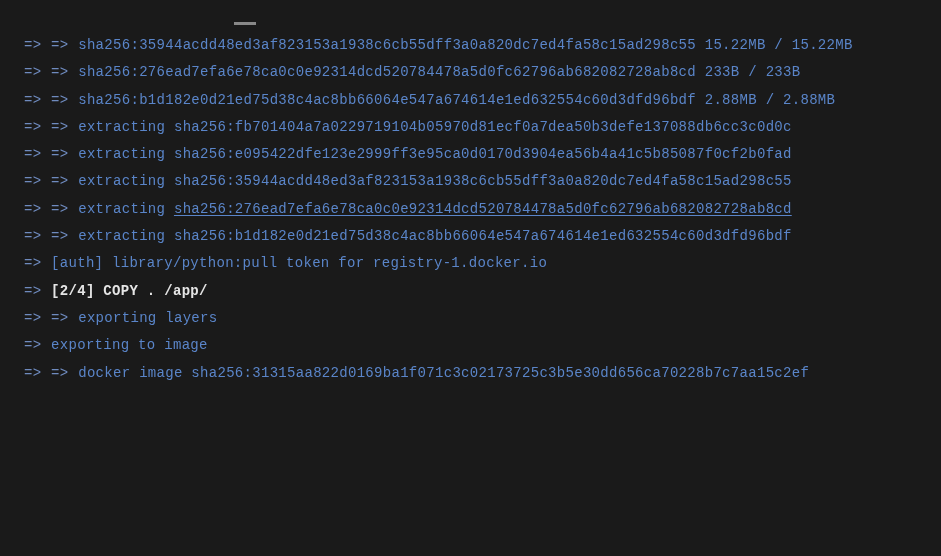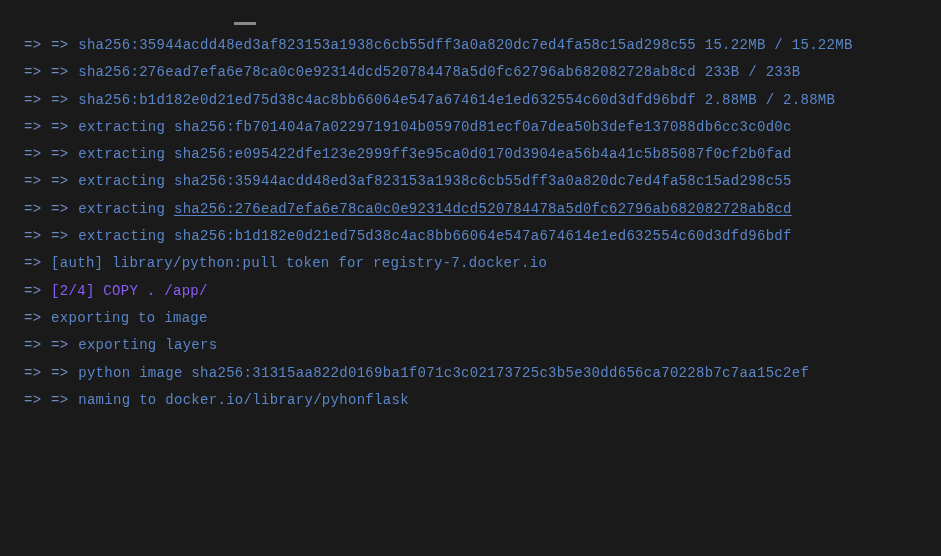--- a/index.html
+++ b/index.html
@@ -31,21 +31,22 @@
     }
     .line {
       display: block;
       white-space: nowrap;
     }
     .arrow {
       color: #6f8bbf;
       padding-right: 1px;
     }
     .gray {
-      color: #8b5cf6;
+      color: #e5e5e5;
+      font-weight: bold;
     }
     .blue {
       color: #5a85c9;
     }
     .underlined {
       text-decoration: underline;
       text-decoration-color: #5a85c9;
       text-underline-offset: 2px;
     }
   </style>
@@ -56,19 +57,18 @@
 
 <div class="terminal" id="terminal">
     <span class="line"><span class="arrow">=&gt; </span><span class="arrow">=&gt; </span><span class="blue">sha256:35944acdd48ed3af823153a1938c6cb55dff3a0a820dc7ed4fa58c15ad298c55 15.22MB / 15.22MB</span></span>
     <span class="line"><span class="arrow">=&gt; </span><span class="arrow">=&gt; </span><span class="blue">sha256:276ead7efa6e78ca0c0e92314dcd520784478a5d0fc62796ab682082728ab8cd 233B / 233B</span></span>
     <span class="line"><span class="arrow">=&gt; </span><span class="arrow">=&gt; </span><span class="blue">sha256:b1d182e0d21ed75d38c4ac8bb66064e547a674614e1ed632554c60d3dfd96bdf 2.88MB / 2.88MB</span></span>
     <span class="line"><span class="arrow">=&gt; </span><span class="arrow">=&gt; </span><span class="blue">extracting sha256:fb701404a7a0229719104b05970d81ecf0a7dea50b3defe137088db6cc3c0d0c</span></span>
     <span class="line"><span class="arrow">=&gt; </span><span class="arrow">=&gt; </span><span class="blue">extracting sha256:e095422dfe123e2999ff3e95ca0d0170d3904ea56b4a41c5b85087f0cf2b0fad</span></span>
     <span class="line"><span class="arrow">=&gt; </span><span class="arrow">=&gt; </span><span class="blue">extracting sha256:35944acdd48ed3af823153a1938c6cb55dff3a0a820dc7ed4fa58c15ad298c55</span></span>
     <span class="line"><span class="arrow">=&gt; </span><span class="arrow">=&gt; </span><span class="blue">extracting </span><span class="blue underlined">sha256:276ead7efa6e78ca0c0e92314dcd520784478a5d0fc62796ab682082728ab8cd</span></span>
     <span class="line"><span class="arrow">=&gt; </span><span class="arrow">=&gt; </span><span class="blue">extracting sha256:b1d182e0d21ed75d38c4ac8bb66064e547a674614e1ed632554c60d3dfd96bdf</span></span>
-    <span class="line"><span class="arrow">=&gt; </span><span class="blue">[auth] library/python:pull token for registry-7.docker.io</span></span>
+    <span class="line"><span class="arrow">=&gt; </span><span class="blue">[auth] library/python:pull token for registry-1.docker.io</span></span>
     <span class="line"><span class="arrow">=&gt; </span><span class="gray">[2/4] COPY . /app/</span></span>
+    <span class="line"><span class="arrow">=&gt; </span><span class="arrow">=&gt; </span><span class="blue">exporting layers</span></span>
     <span class="line"><span class="arrow">=&gt; </span><span class="blue">exporting to image</span></span>
-    <span class="line"><span class="arrow">=&gt; </span><span class="arrow">=&gt; </span><span class="blue">exporting layers</span></span>
-    <span class="line"><span class="arrow">=&gt; </span><span class="arrow">=&gt; </span><span class="blue">python image sha256:31315aa822d0169ba1f071c3c02173725c3b5e30dd656ca70228b7c7aa15c2ef</span></span>
-    <span class="line"><span class="arrow">=&gt; </span><span class="arrow">=&gt; </span><span class="blue">naming to docker.io/library/pyhonflask</span></span>
+    <span class="line"><span class="arrow">=&gt; </span><span class="arrow">=&gt; </span><span class="blue">docker image sha256:31315aa822d0169ba1f071c3c02173725c3b5e30dd656ca70228b7c7aa15c2ef</span></span>
   </div>
 
 </body></html>

